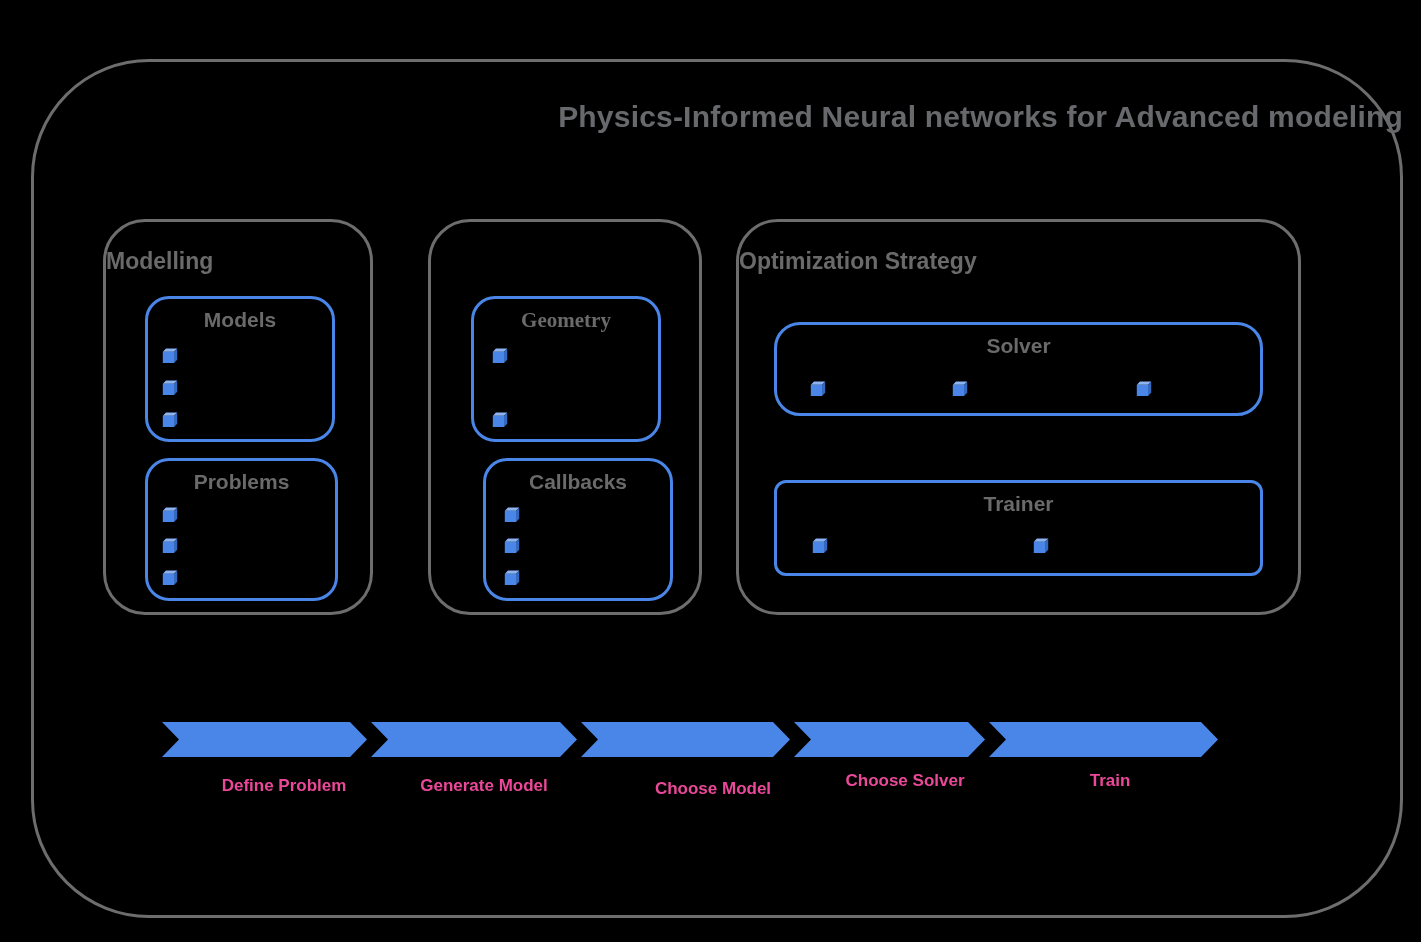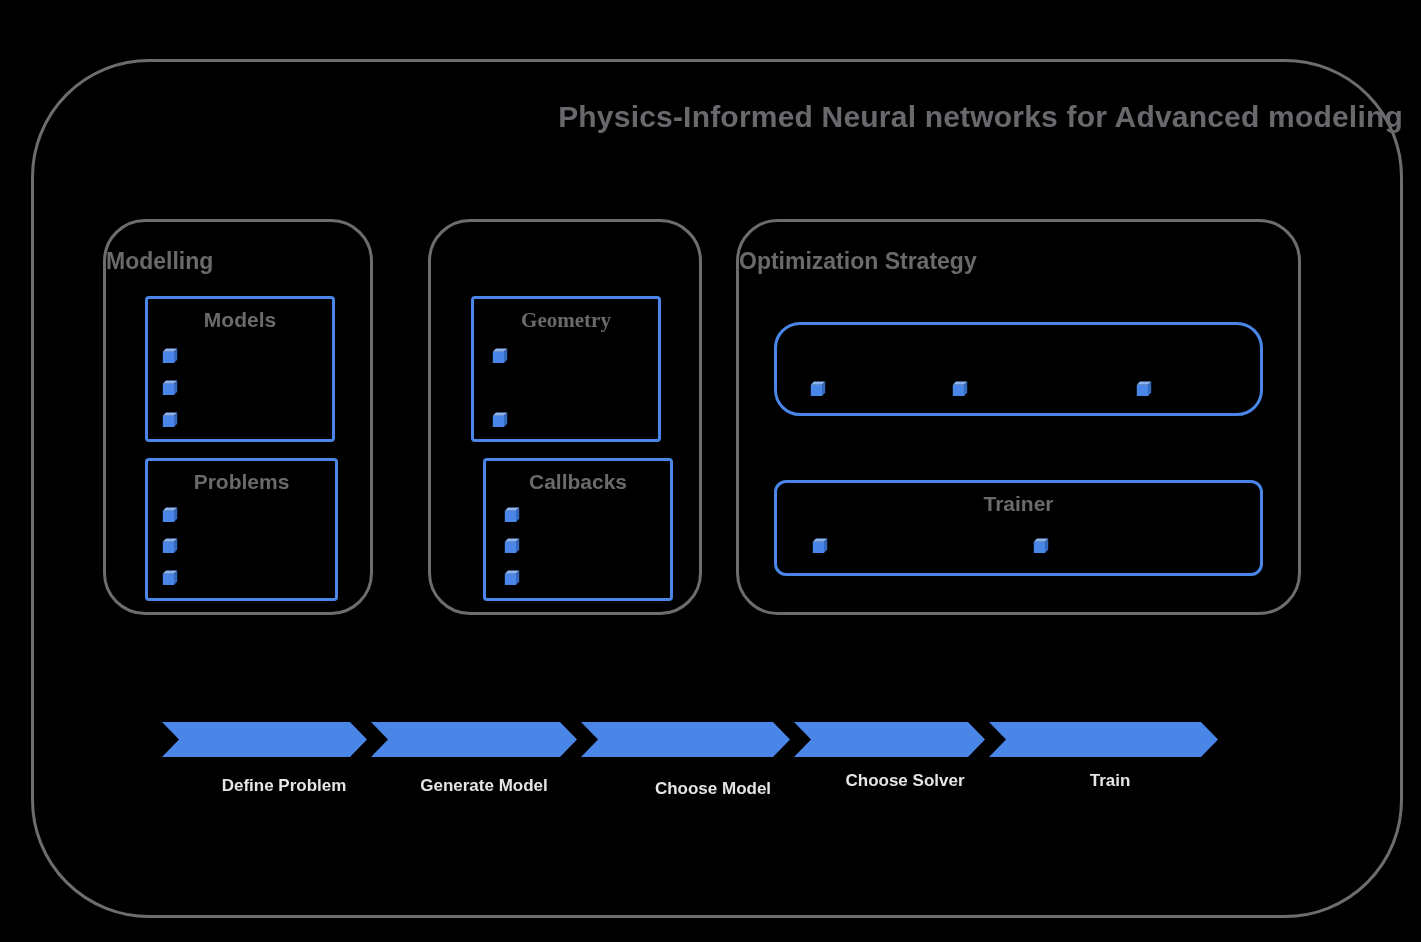--- a/index.html
+++ b/index.html
@@ -48,21 +48,21 @@
     width: 100%;
     text-align: left;
     font-size: 23px;
     font-weight: bold;
     color: #6a6a6a;
   }
   
   .subbox {
     position: absolute;
     border: 3px solid #4a86e8;
-    border-radius: 4px;
+    border-radius: 24px;
   }
   .subbox-title {
     position: absolute;
     left: 0; top: 9px;
     width: 100%;
     text-align: center;
     font-size: 21px;
     font-weight: bold;
     color: #6a6a6a;
   }
@@ -102,21 +102,21 @@
   #chev-0 { left: 162px; width: 205px; }
   #chev-1 { left: 371px; width: 206px; }
   #chev-2 { left: 581px; width: 209px; }
   #chev-3 { left: 794px; width: 191px; }
   #chev-4 { left: 989px; width: 229px; }
   .flow-label {
     position: absolute;
     transform: translateX(-50%);
     font-size: 17px;
     font-weight: bold;
-    color: #e5e5e5;
+    color: #ec4899;
     white-space: nowrap;
   }
   #flow-label-0 { left: 284px;  top: 776px; }
   #flow-label-1 { left: 484px;  top: 776px; }
   #flow-label-2 { left: 693px;  top: 779px; margin-left: 20px; }
   #flow-label-3 { left: 905px;  top: 771px; }
   #flow-label-4 { left: 1110px; top: 771px; }
 </style>
 </head>
 <body>
@@ -197,20 +197,21 @@
             <polygon points="1,6 15,6 15,20 1,20" fill="#4a86e8"></polygon>
             <polygon points="1,6 5,2 19,2 15,6" fill="#8db4f2"></polygon>
             <polygon points="15,6 19,2 19,16 15,20" fill="#3569c0"></polygon>
           </svg></span>
       </div>
   </div>
 
   <div class="panel" id="panel-optimization">
     <div class="panel-title">Optimization Strategy</div>
     <div class="subbox" id="solver">
+      <div class="subbox-title">Solver</div>
     <span class="cube"><svg viewBox="0 0 20 20" width="16" height="16">
             <polygon points="1,6 15,6 15,20 1,20" fill="#4a86e8"></polygon>
             <polygon points="1,6 5,2 19,2 15,6" fill="#8db4f2"></polygon>
             <polygon points="15,6 19,2 19,16 15,20" fill="#3569c0"></polygon>
           </svg></span>
         <span class="cube"><svg viewBox="0 0 20 20" width="16" height="16">
             <polygon points="1,6 15,6 15,20 1,20" fill="#4a86e8"></polygon>
             <polygon points="1,6 5,2 19,2 15,6" fill="#8db4f2"></polygon>
             <polygon points="15,6 19,2 19,16 15,20" fill="#3569c0"></polygon>
           </svg></span>

